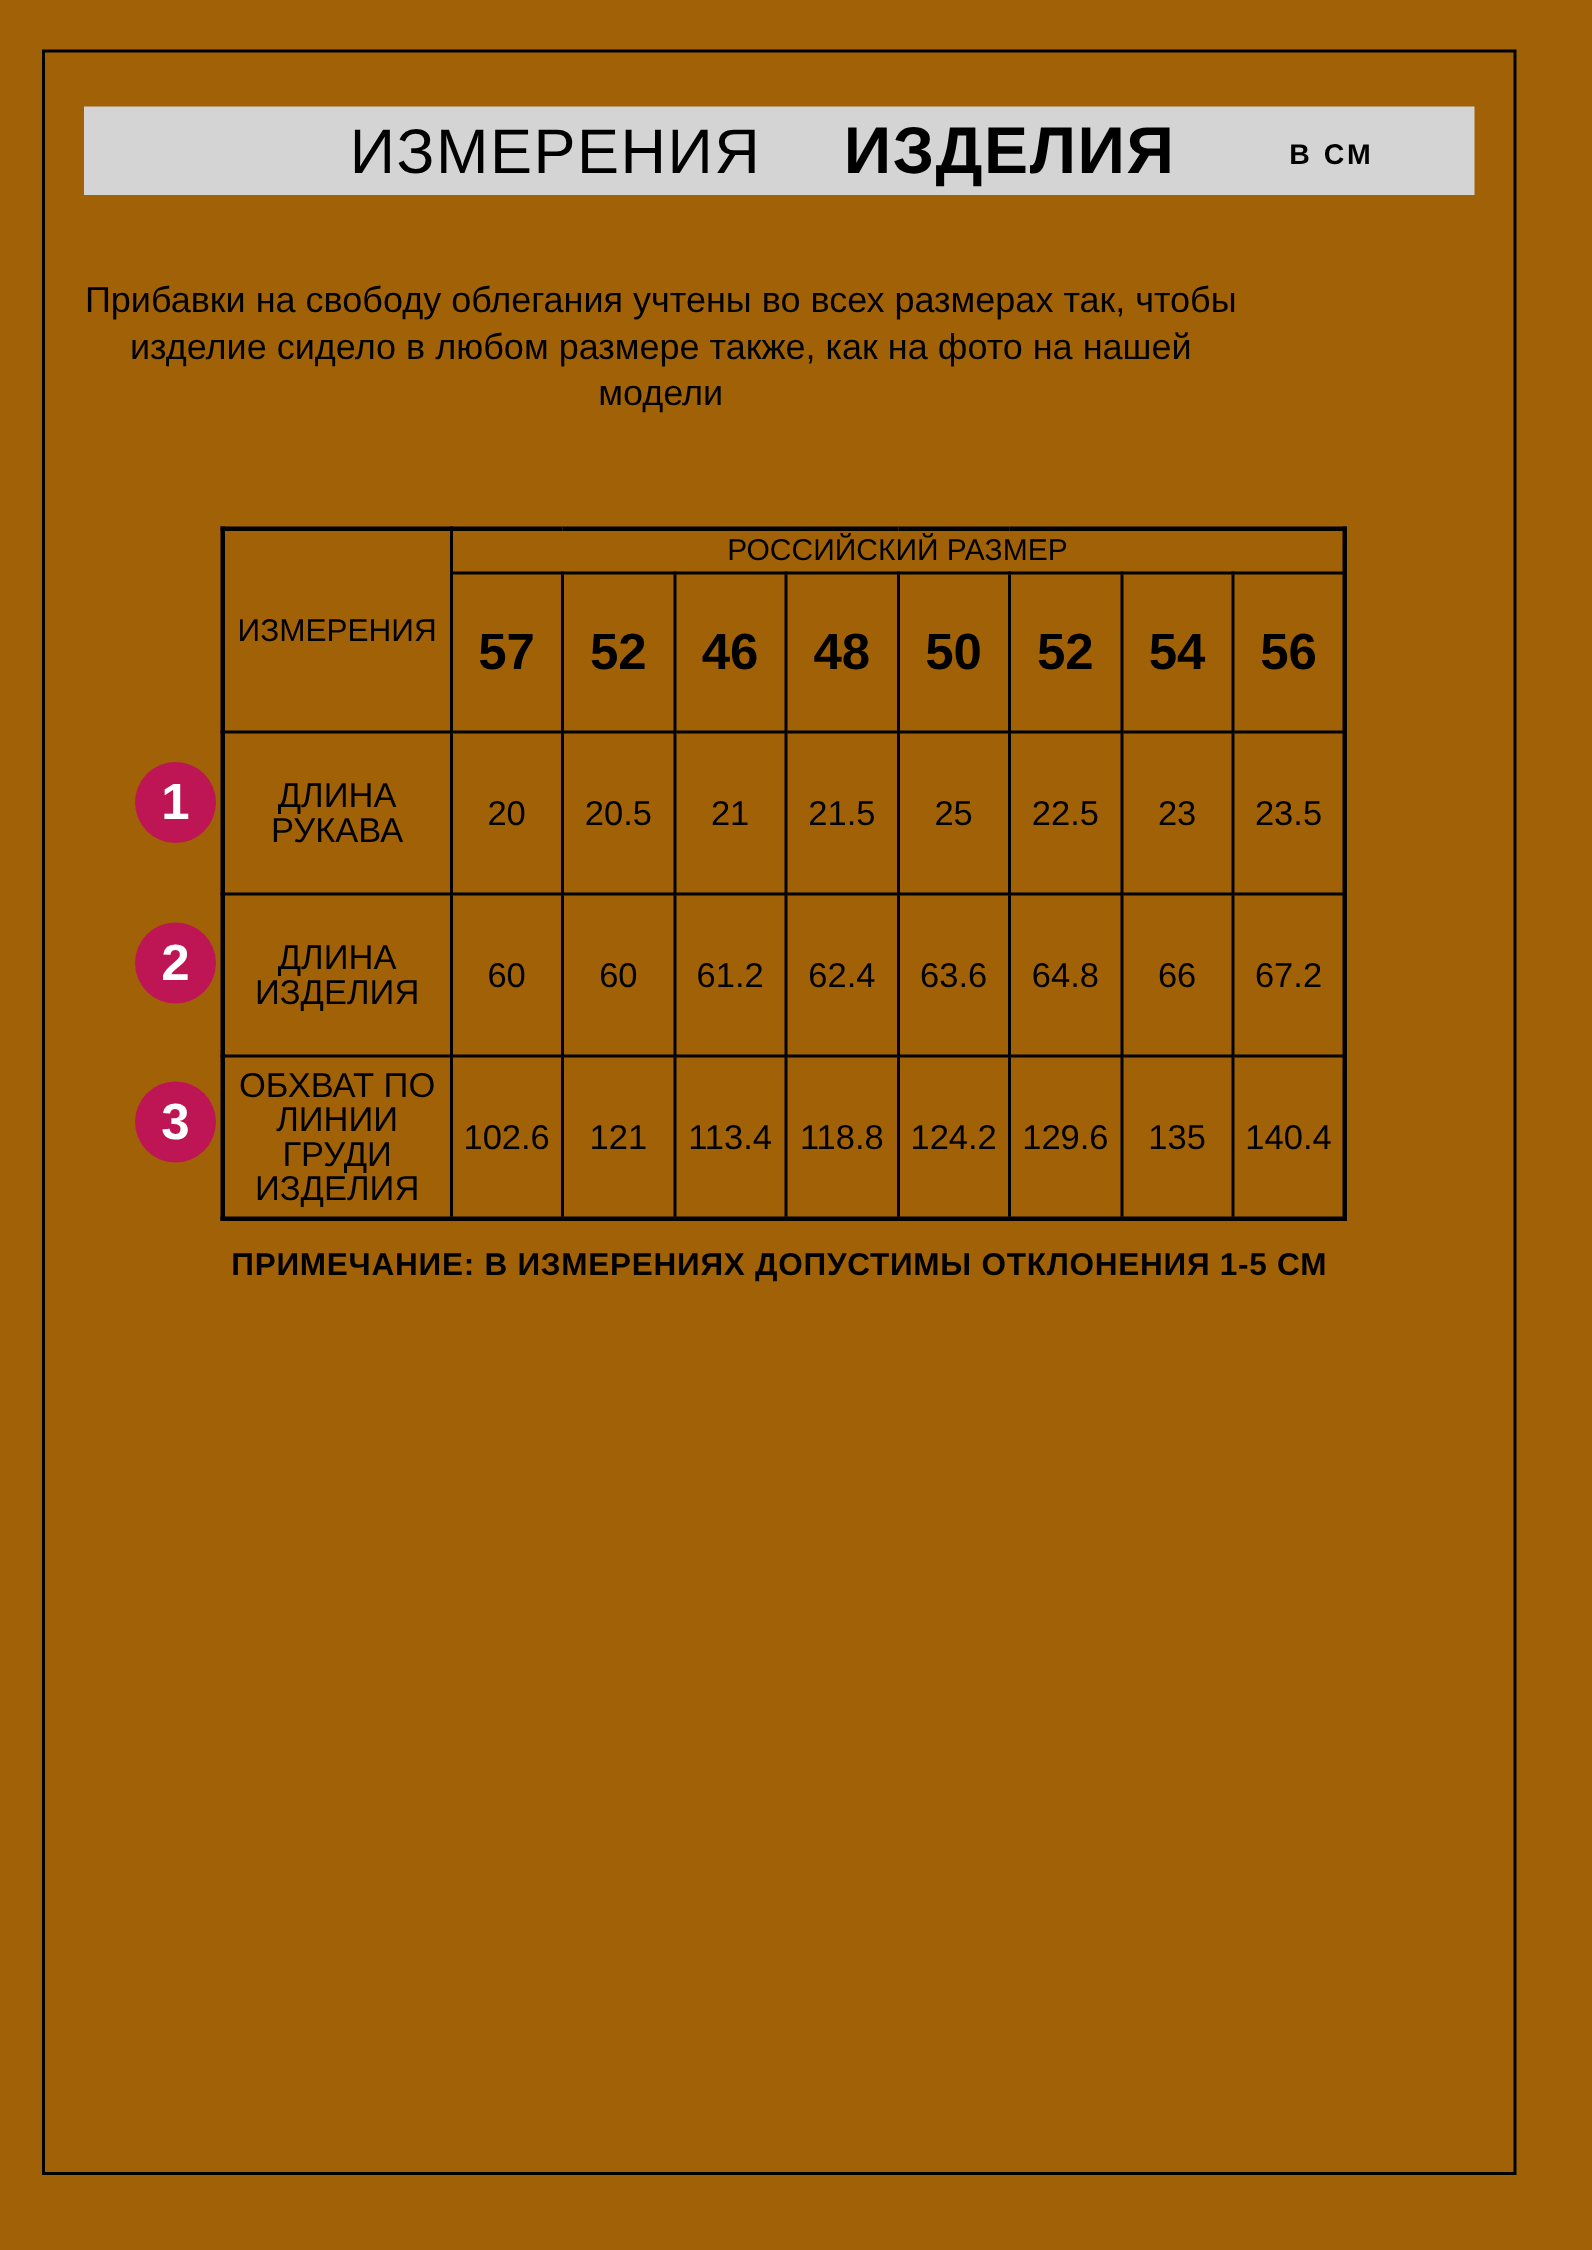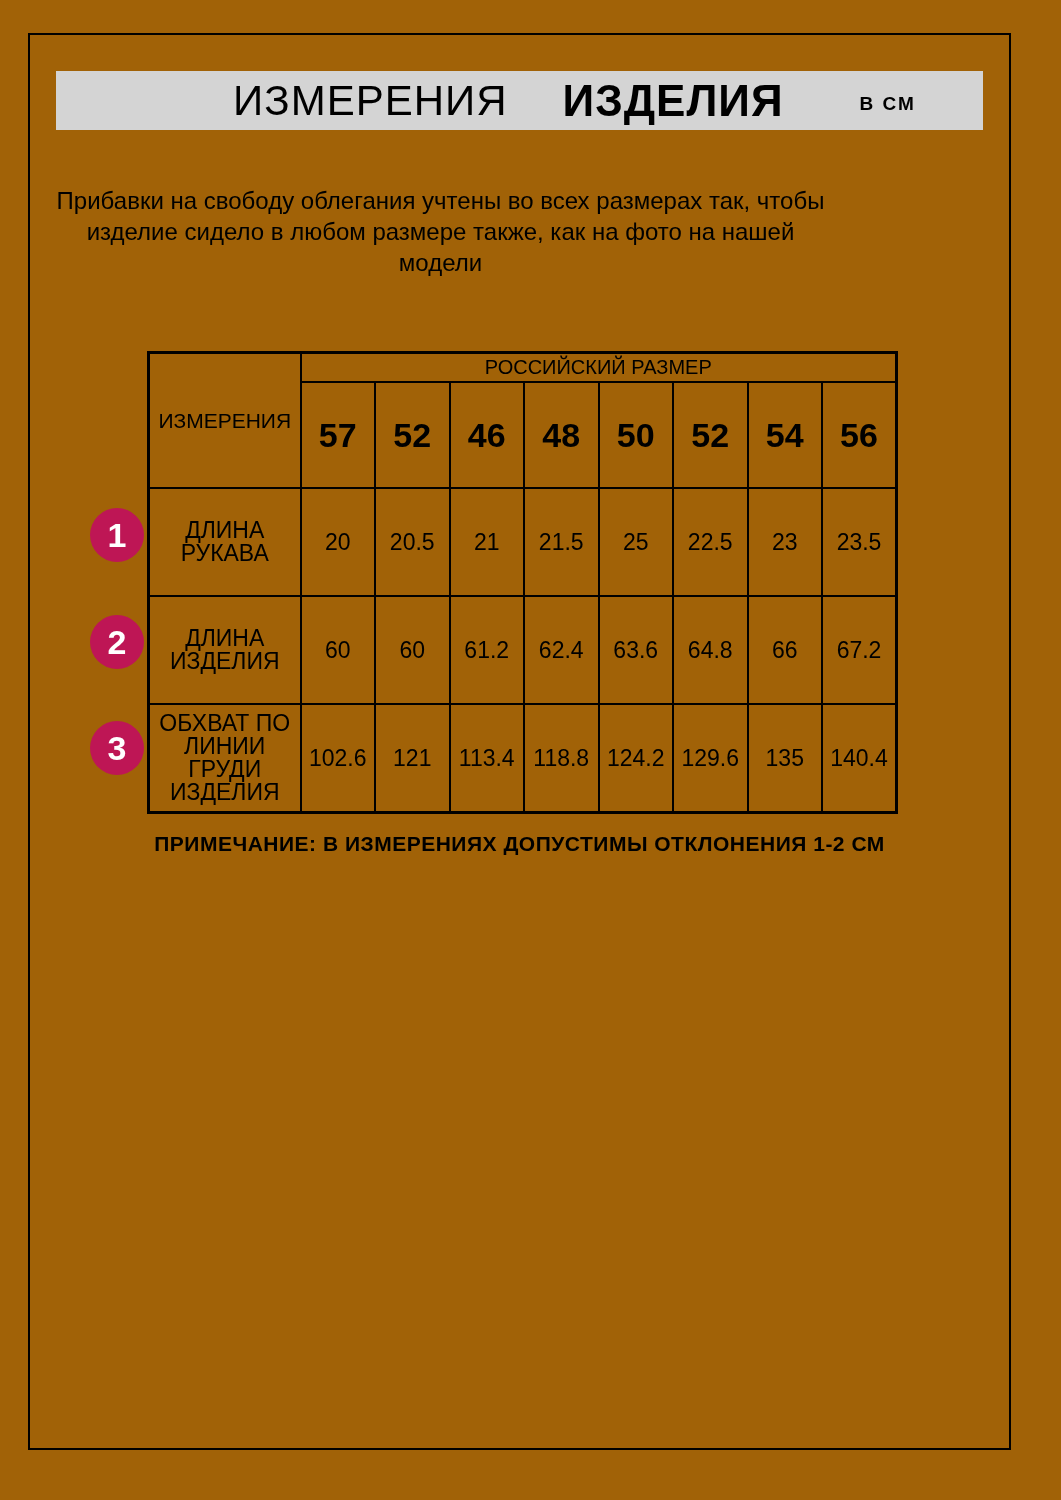--- a/index.html
+++ b/index.html
@@ -172,14 +172,14 @@
         <td>135</td>
         <td>140.4</td>
       </tr>
     </tbody>
   </table>
 
   <div class="badge badge-1">1</div>
   <div class="badge badge-2">2</div>
   <div class="badge badge-3">3</div>
 
-  <div class="note">ПРИМЕЧАНИЕ: В ИЗМЕРЕНИЯХ ДОПУСТИМЫ ОТКЛОНЕНИЯ 1-2 СМ</div>
+  <div class="note">ПРИМЕЧАНИЕ: В ИЗМЕРЕНИЯХ ДОПУСТИМЫ ОТКЛОНЕНИЯ 1-5 СМ</div>
 </div>
 
 </body></html>

